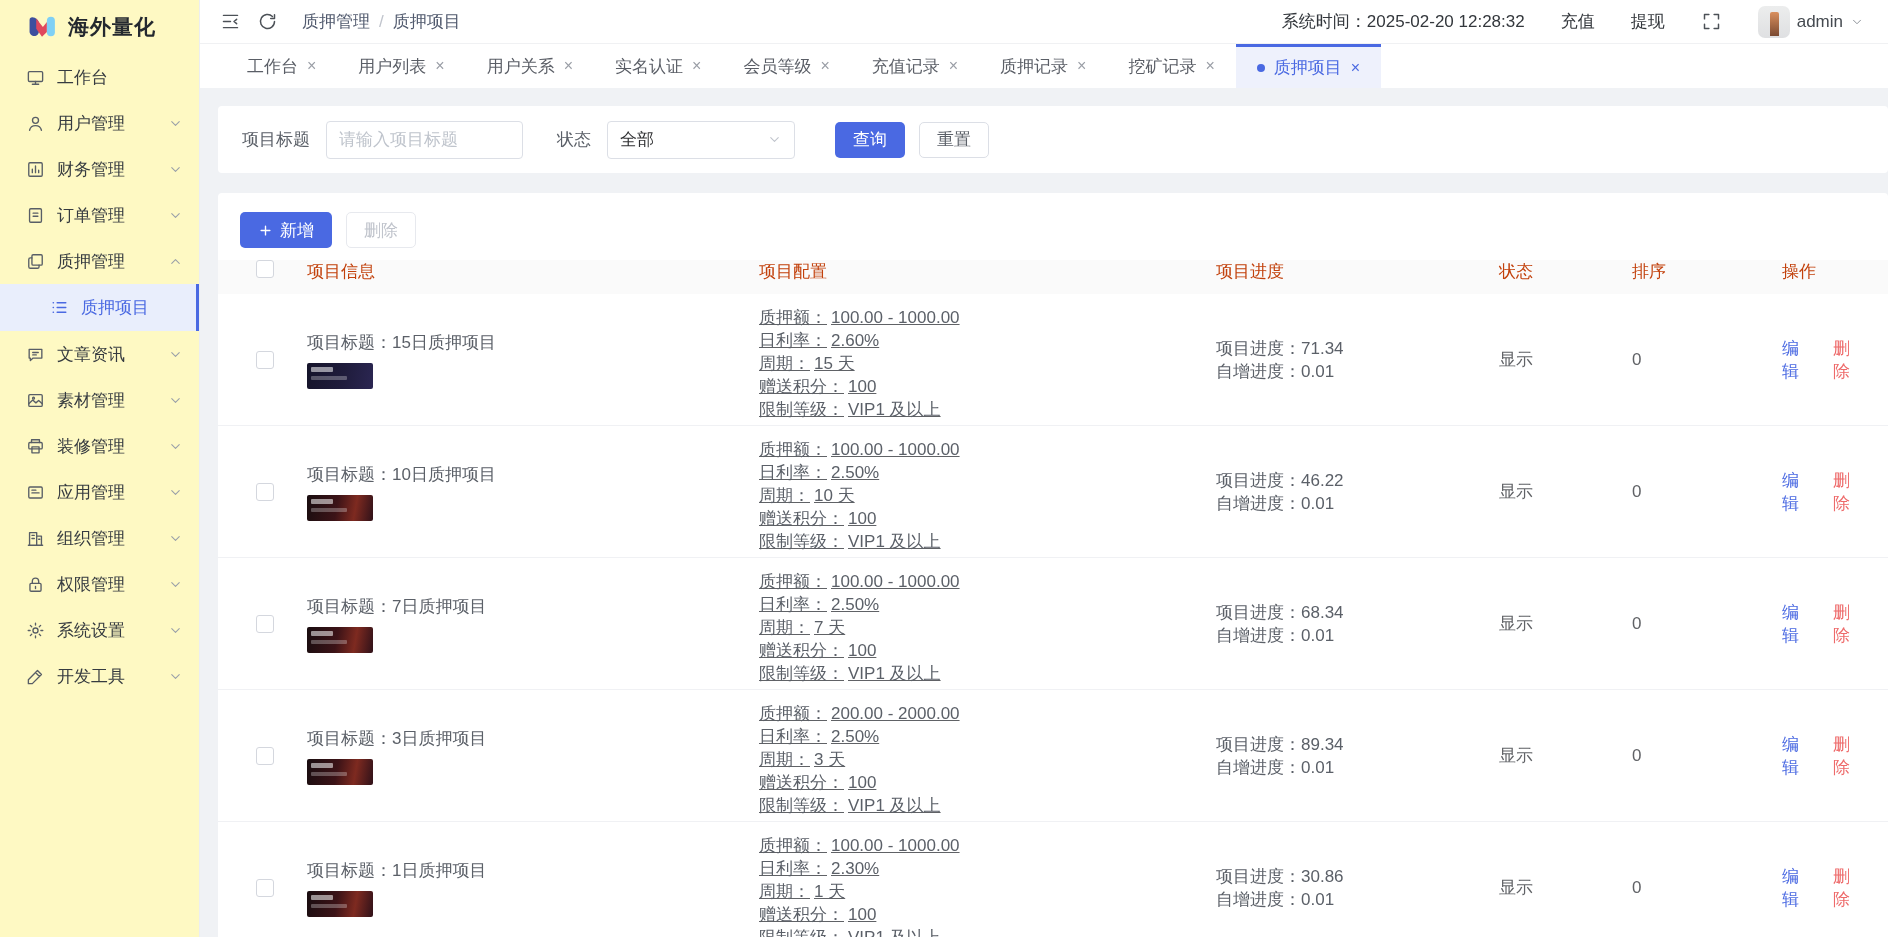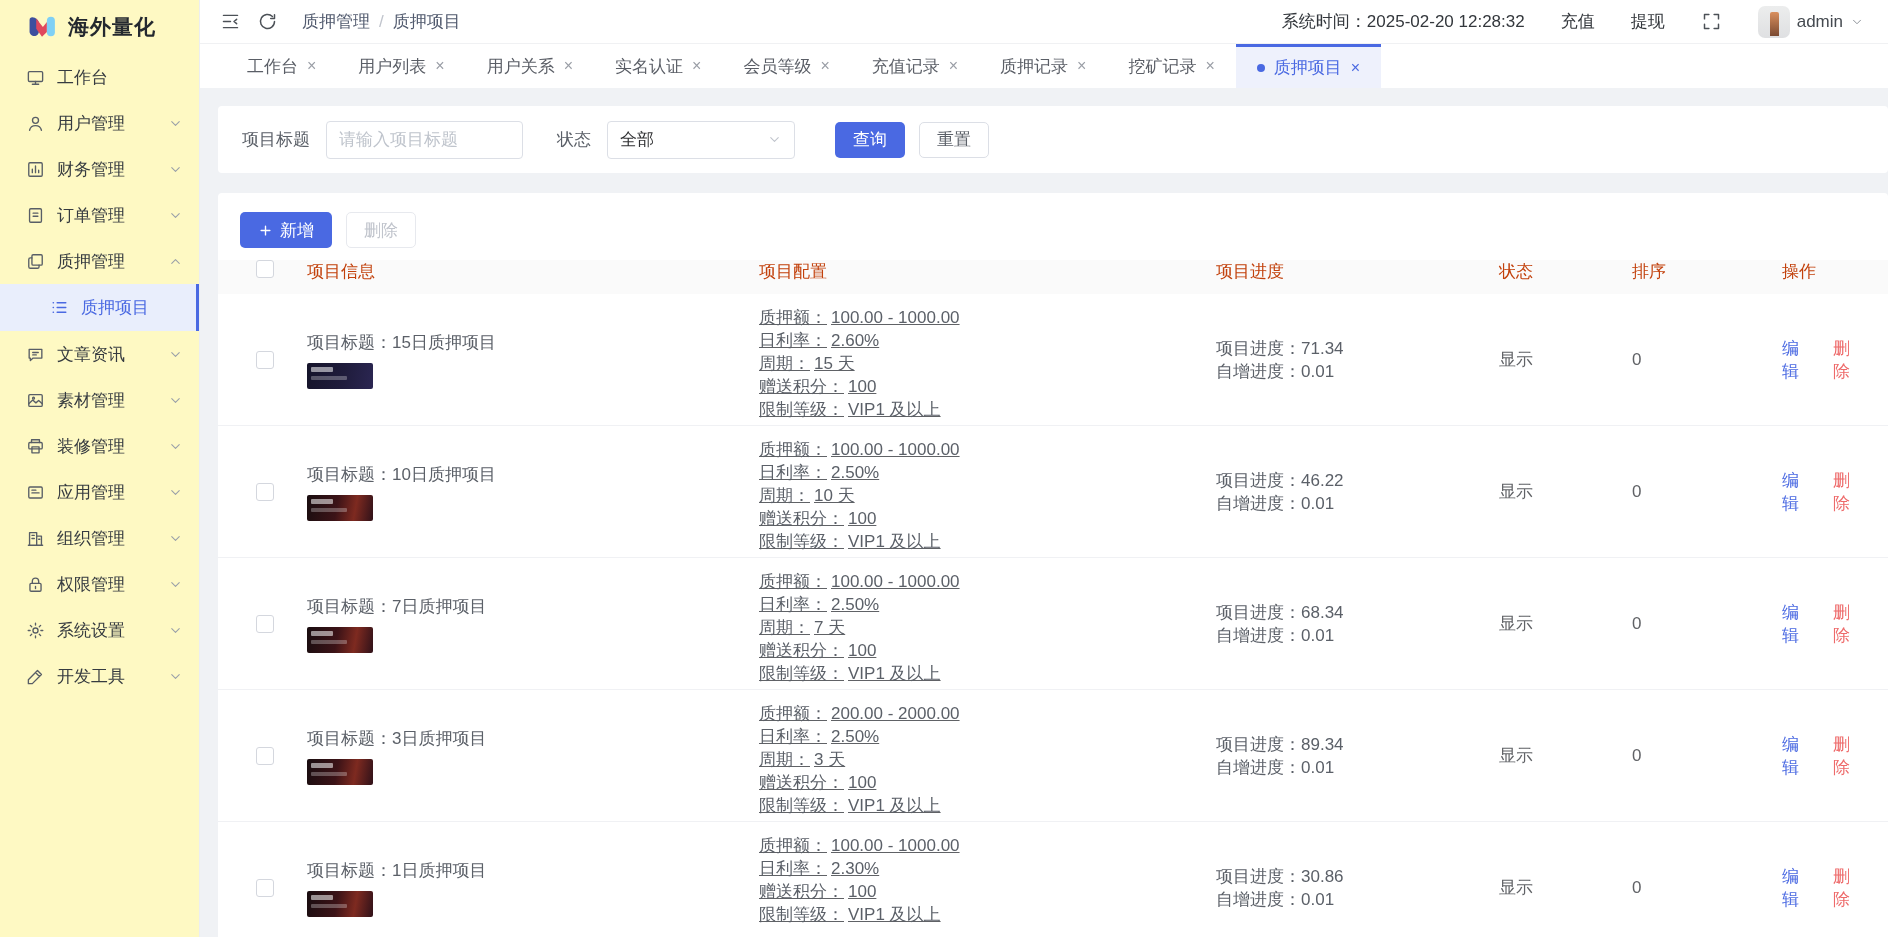--- a/index.html
+++ b/index.html
@@ -567,20 +567,21 @@
     <div class="c-cb">
                 <span class="checkbox"></span>
               </div>
     <div class="c-info">
       <div class="row-title"><span>项目标题：</span><span>1日质押项目</span></div>
       <div class="thumb thumb--red"></div>
     </div>
     <div class="c-config">
                 <div class="cfg-line"><span>质押额：</span><span class="v">100.00 - 1000.00</span></div>
                 <div class="cfg-line"><span>日利率：</span><span class="v">2.30%</span></div>
+                <div class="cfg-line"><span>周期：</span><span class="v">1 天</span></div>
                 <div class="cfg-line"><span>赠送积分：</span><span class="v">100</span></div>
                 <div class="cfg-line"><span>限制等级：</span><span class="v">VIP1 及以上</span></div>
               </div>
     <div class="c-progress">
       <div class="pg-line"><span>项目进度：</span><span>30.86</span></div>
       <div class="pg-line"><span>自增进度：</span><span>0.01</span></div>
     </div>
     <div class="c-status">
                 <span>显示</span>
               </div>

